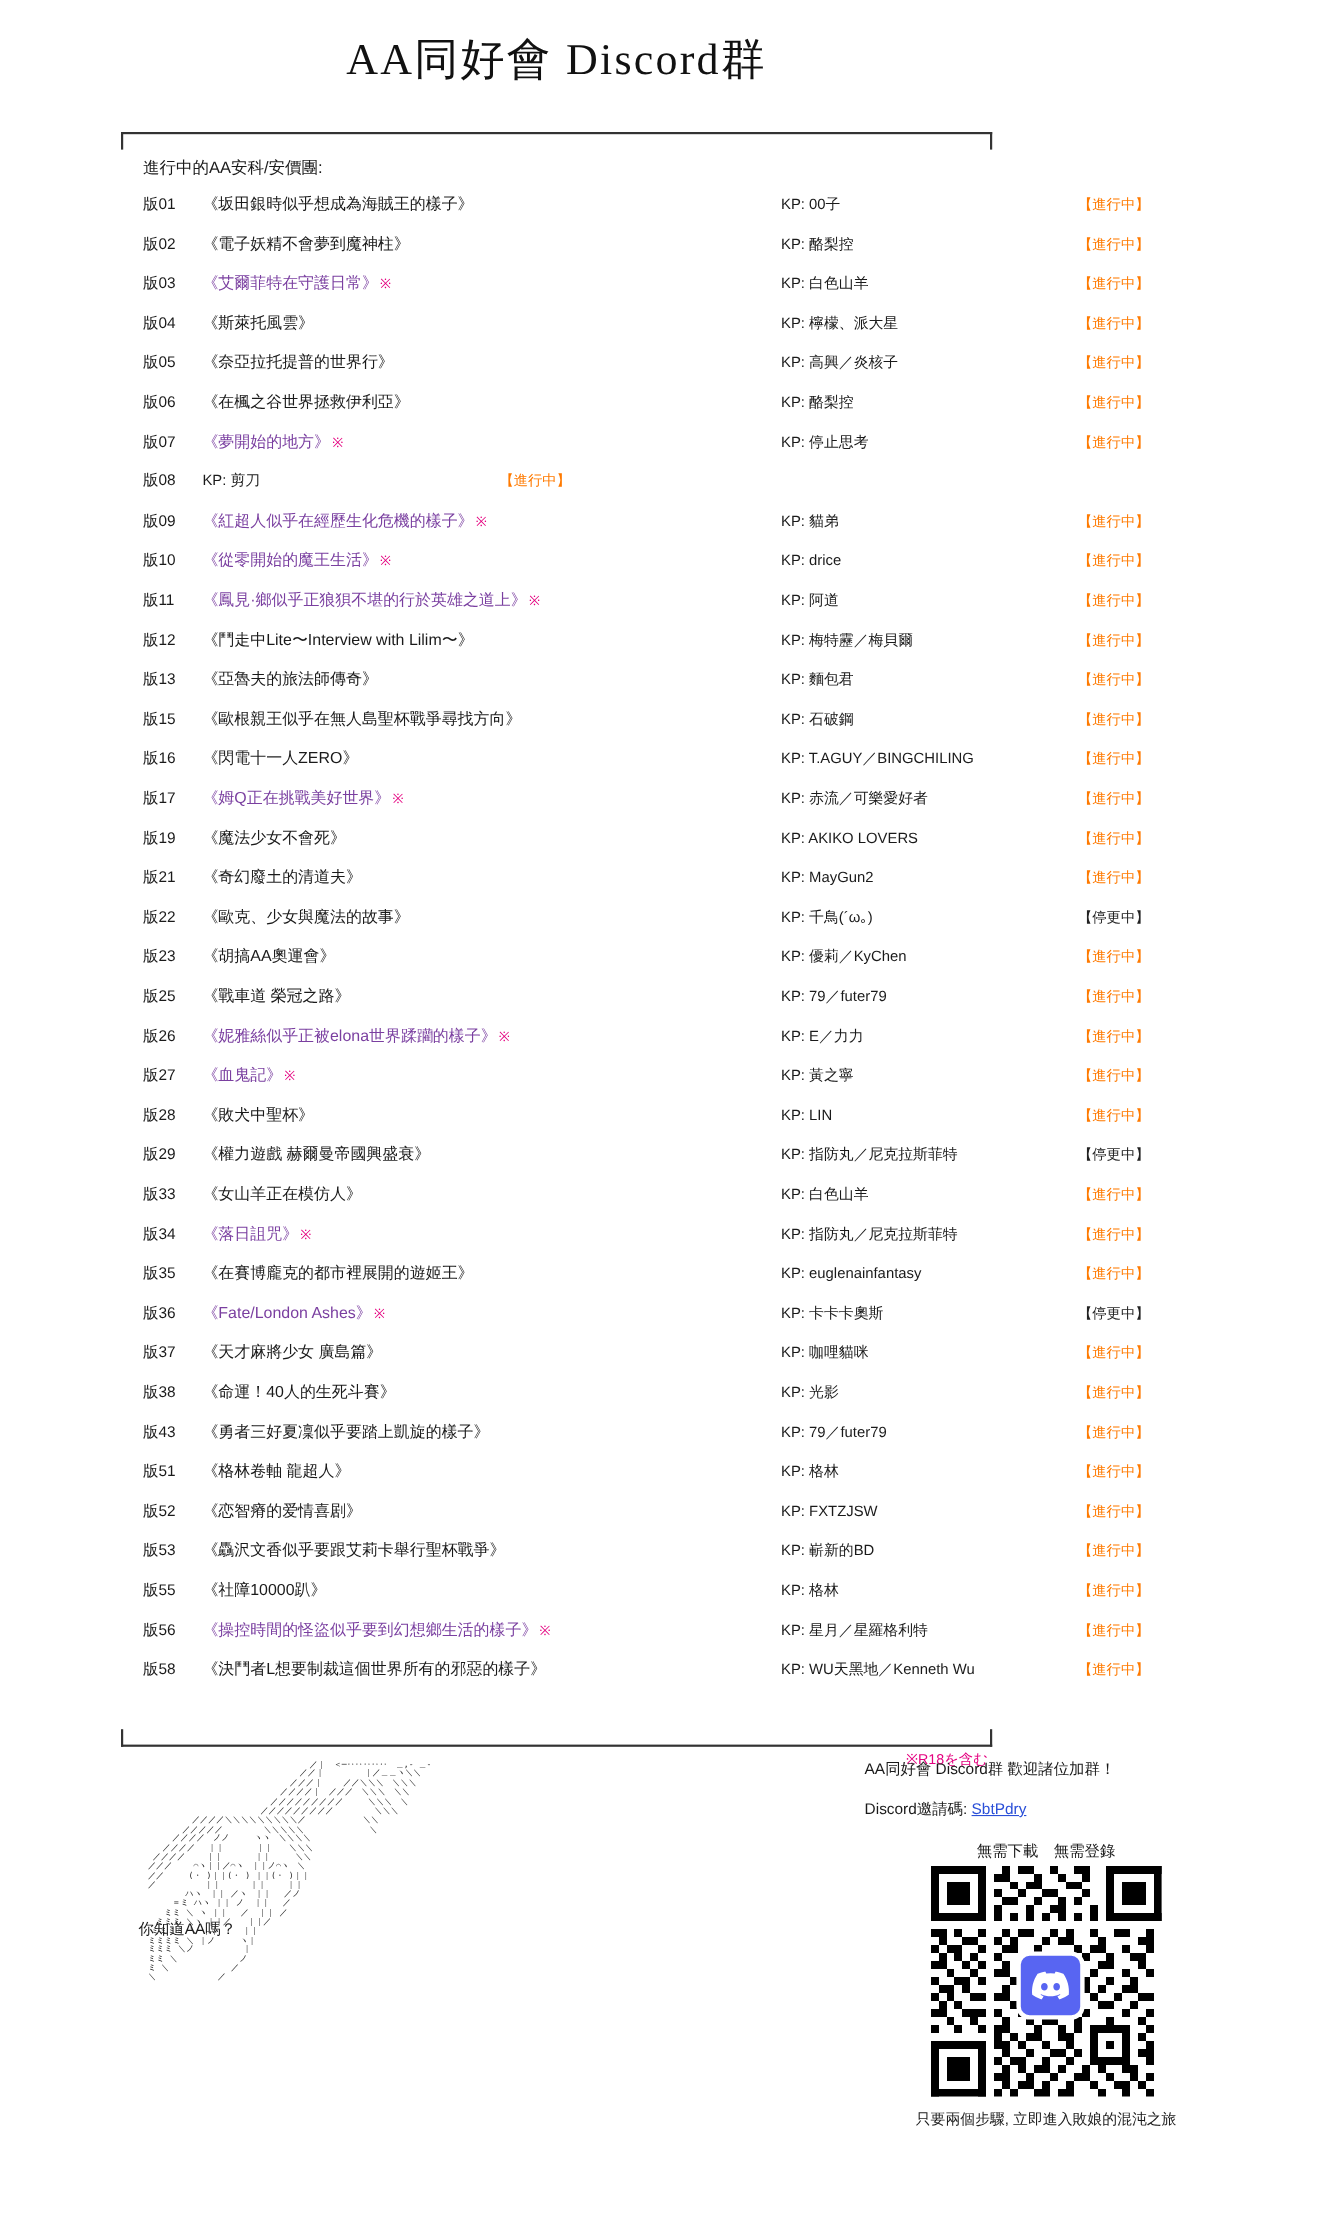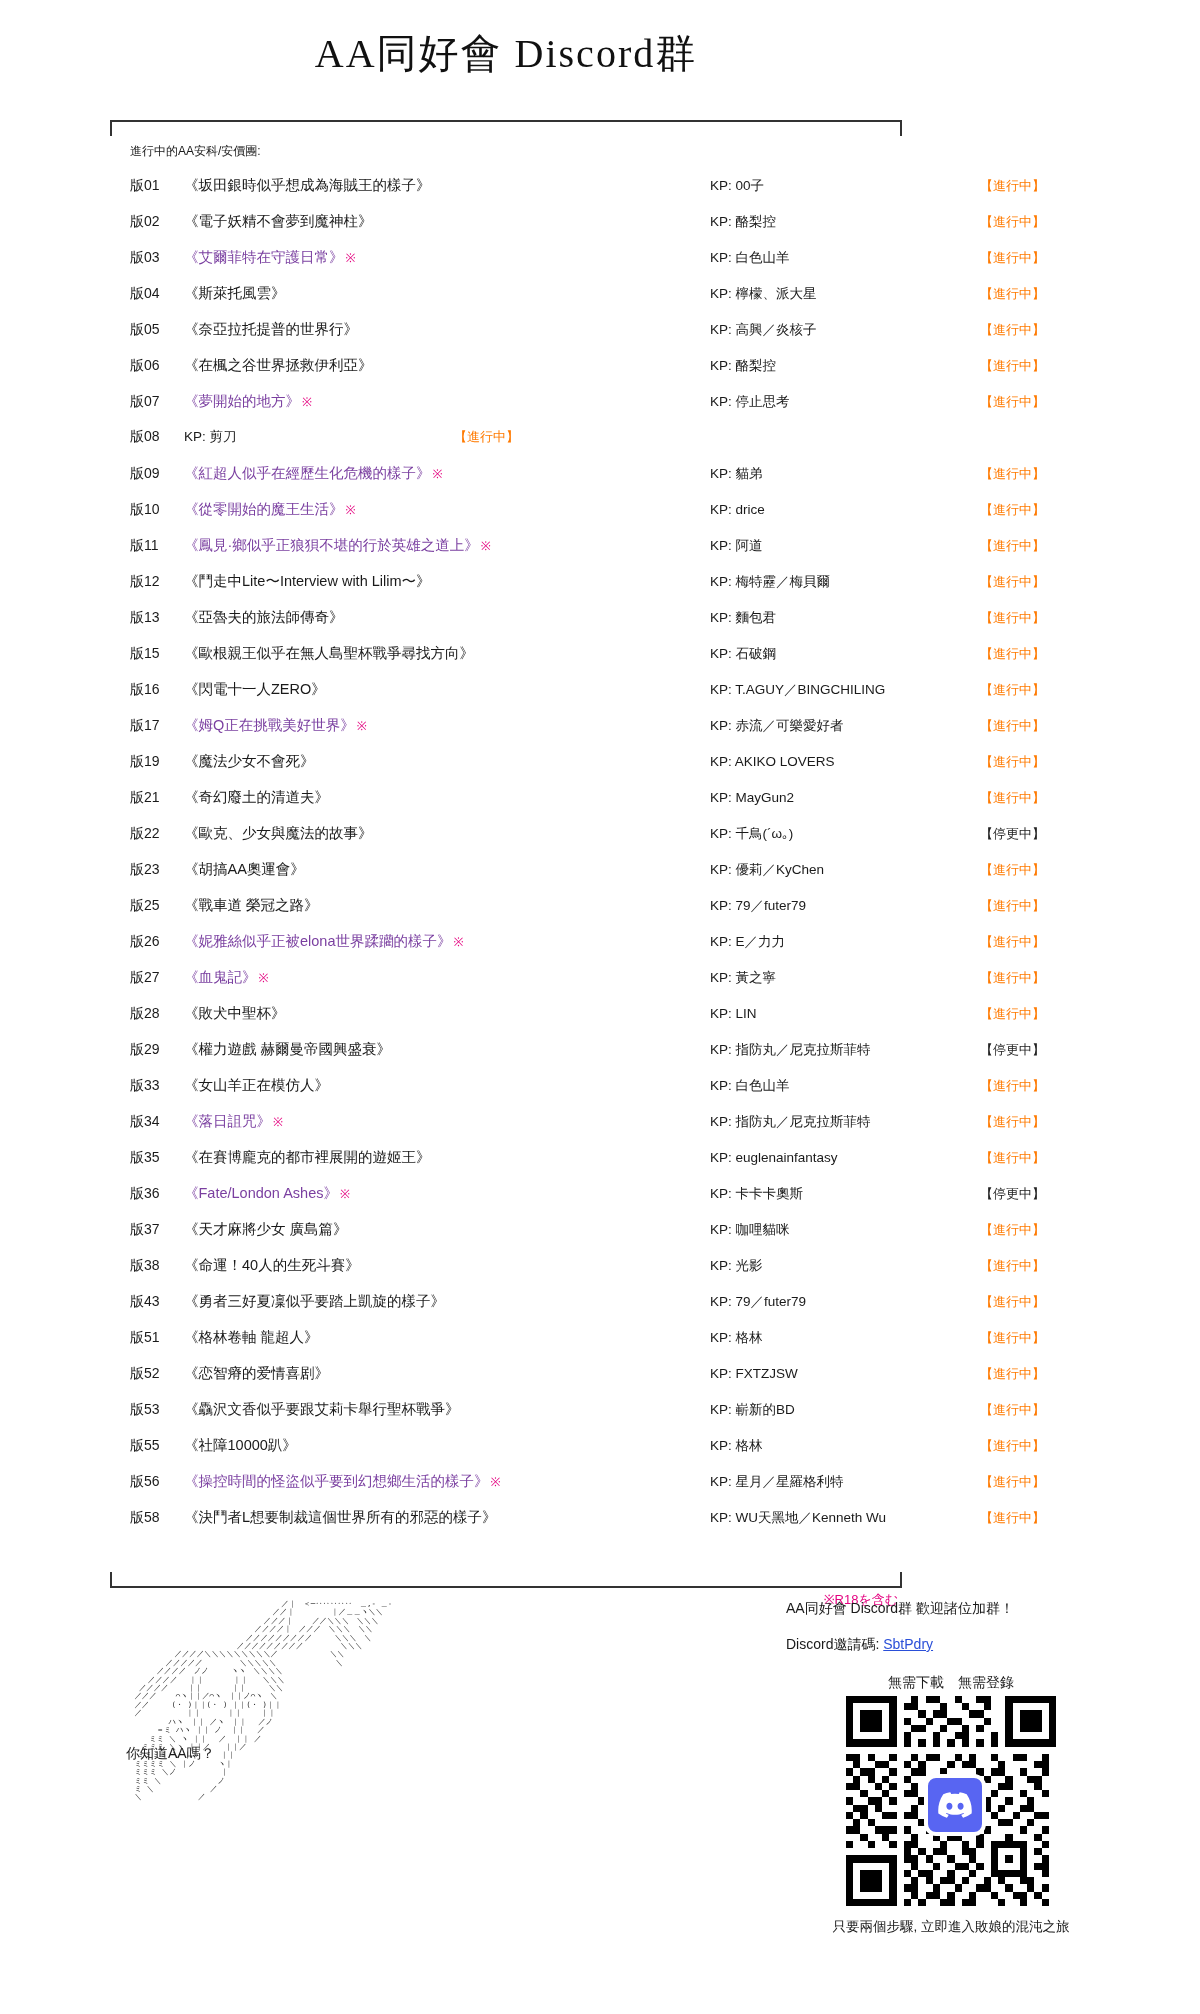--- a/index.html
+++ b/index.html
@@ -49,21 +49,21 @@
     top: 1572px;
     height: 14px;
     border-bottom: 2px solid #333;
     border-left: 2px solid #333;
     border-right: 2px solid #333;
   }
   .subtitle {
     position: absolute;
     left: 130px;
     top: 143px;
-    font-size: 12px;
+    font-size: 15px;
     color: #1a1a1a;
   }
   .list {
     position: absolute;
     left: 130px;
     top: 176px;
     width: 940px;
   }
   .row {
     display: flex;

